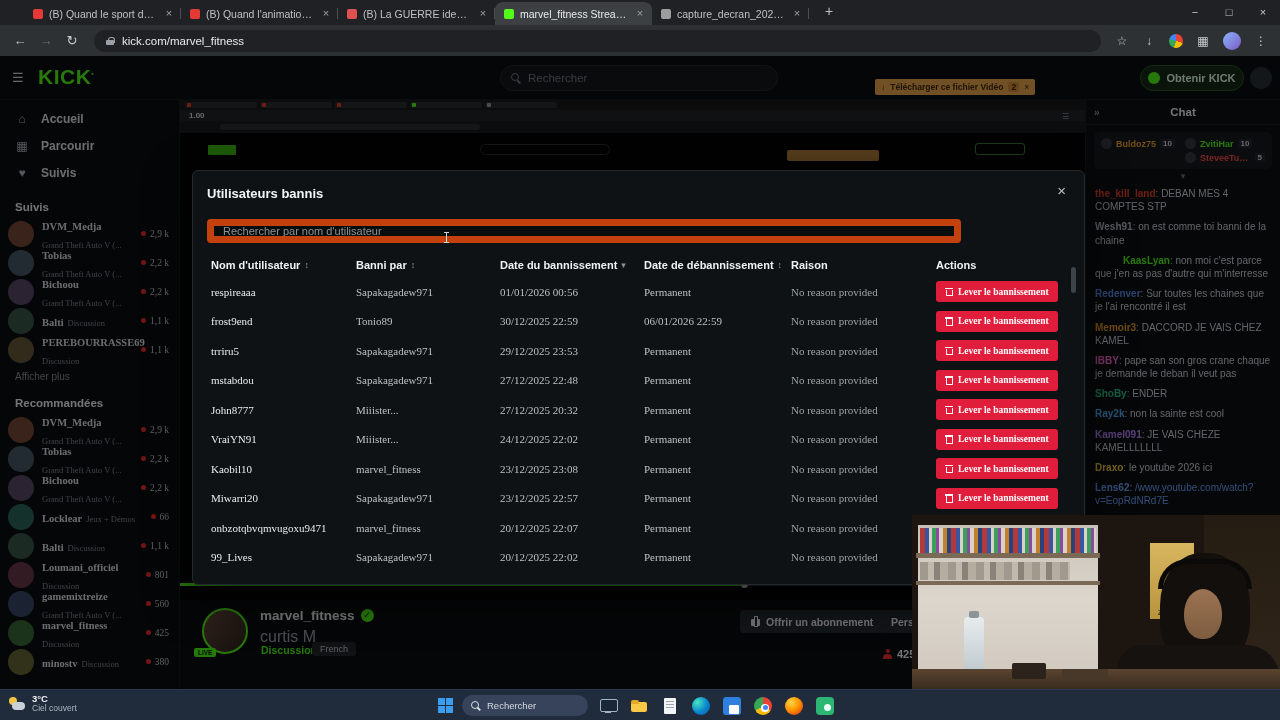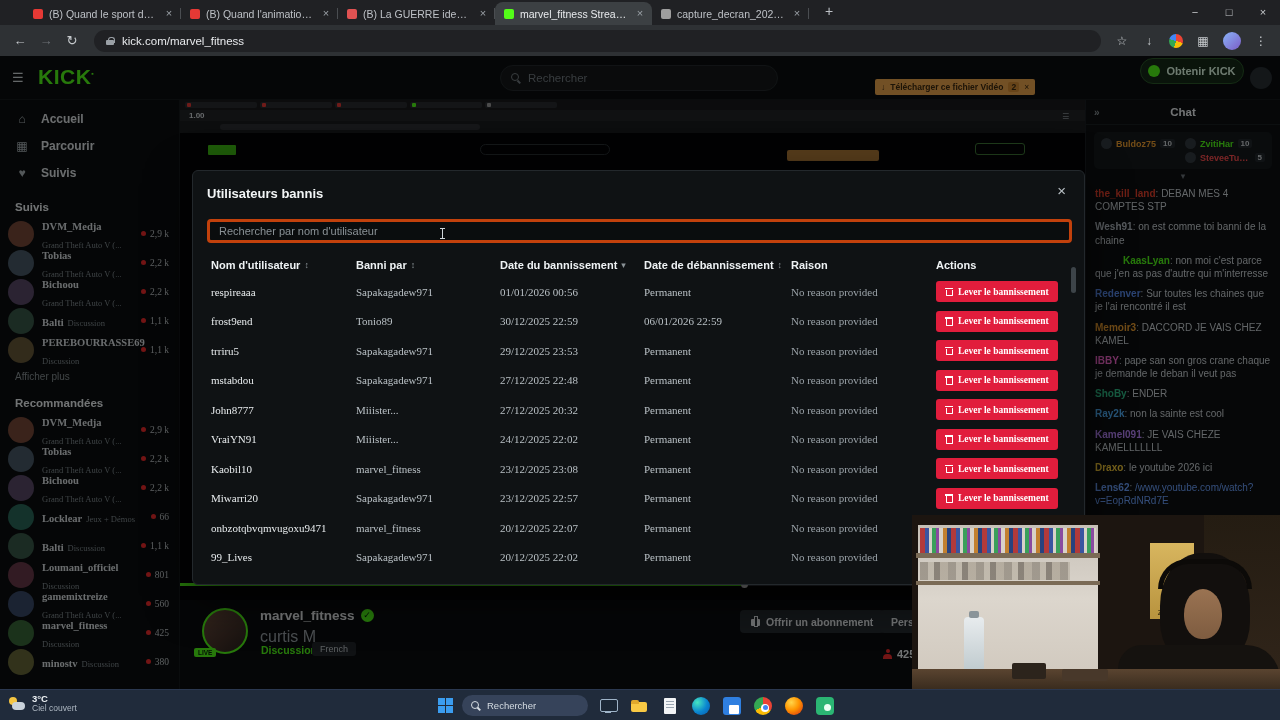--- a/index.html
+++ b/index.html
@@ -43,21 +43,21 @@
   .burger{position:absolute;left:12px;top:14px;color:#d2d7da;font-size:13px;letter-spacing:1px;}
   .kick-logo{position:absolute;left:38px;top:9px;color:#53fc18;font-weight:900;font-size:21px;letter-spacing:.5px;}
   .kick-logo sup{font-size:7px;letter-spacing:0;}
   .kick-search{position:absolute;left:500px;top:9px;width:278px;height:26px;background:#15181a;border:1px solid #24292c;
     border-radius:13px;display:flex;align-items:center;padding:0 10px;gap:7px;color:#767e84;}
   .kick-search input{flex:1;background:transparent;border:none;outline:none;color:#c9cfd3;font-size:11.5px;font-family:inherit;}
   .kick-search input::placeholder{color:#767e84;}
   .mag{width:10px;height:10px;position:relative;display:inline-block;flex:none;}
   .mag::before{content:"";position:absolute;width:6px;height:6px;border:1.5px solid currentColor;border-radius:50%;left:0;top:0;}
   .mag::after{content:"";position:absolute;width:4px;height:1.5px;background:currentColor;transform:rotate(45deg);left:6px;top:7.5px;}
-  .get-kick{position:absolute;left:1140px;top:2px;width:104px;height:26px;border-radius:13px;background:#152a18;
+  .get-kick{position:absolute;left:1140px;top:9px;width:104px;height:26px;border-radius:13px;background:#152a18;
     border:1px solid #2c5a2a;display:flex;align-items:center;justify-content:center;gap:6px;color:#e4ffe9;font-size:11px;font-weight:700;}
   .gk-dot{width:12px;height:12px;border-radius:50%;background:#53fc18;}
   .hdr-avatar{position:absolute;right:8px;top:11px;width:22px;height:22px;border-radius:50%;background:#2a3036;}
   .dl-banner{position:absolute;left:875px;top:23px;height:16px;background:#efa74e;border-radius:2px;display:flex;
     align-items:center;gap:5px;padding:0 6px;font-size:8.5px;color:#3c2a10;font-weight:700;z-index:3;}
   .dl-banner .cnt{background:#d88f35;border-radius:2px;padding:0 3px;}
   .dl-banner .bx{font-weight:400;}
 
   
   .kick-sidebar{position:absolute;left:0;top:44px;width:180px;height:589px;border-right:1px solid #15191c;overflow:hidden;}
@@ -132,21 +132,21 @@
   .cmsg{font-size:10px;line-height:1.32;color:#ced4d8;margin-bottom:7px;word-wrap:break-word;}
   .cmsg .cname{font-weight:800;}
   .cmsg .cname::after{content:": ";color:#aab1b6;font-weight:400;}
 
   
   .backdrop{position:absolute;inset:0;background:rgba(0,0,0,.52);z-index:10;}
   .modal{position:absolute;left:192px;top:114px;width:893px;height:415px;background:#0f1214;border:1px solid #23282c;
     border-radius:6px;box-shadow:0 12px 45px rgba(0,0,0,.65);z-index:20;}
   .modal-title{position:absolute;left:14px;top:15px;color:#f2f5f6;font-size:13px;font-weight:800;}
   .modal-close{position:absolute;right:18px;top:12px;color:#b9c0c5;font-size:15px;line-height:15px;}
-  .modal-search{position:absolute;left:14px;top:48px;width:865px;height:24px;background:#0a0d0e;border:3px solid #c2410c;
+  .modal-search{position:absolute;left:14px;top:48px;width:754px;height:24px;background:#0a0d0e;border:7px solid #c2410c;
     border-radius:4px;display:flex;align-items:center;padding:0 9px;}
   .modal-search input{flex:1;background:transparent;border:none;outline:none;color:#c9cfd3;font-size:11px;font-family:inherit;}
   .modal-search input::placeholder{color:#8a9296;}
   .ibeam{position:absolute;left:232px;top:6px;width:1px;height:11px;background:#cfd5d9;}
   .ibeam::before,.ibeam::after{content:"";position:absolute;left:-2px;width:5px;height:1px;background:#cfd5d9;}
   .ibeam::before{top:0;}.ibeam::after{bottom:0;}
   .mtable{position:absolute;left:0;top:82px;width:100%;}
   .mtr,.mtable-head-row{display:grid;grid-template-columns:145px 144px 144px 147px 145px 1fr;
     padding:0 26px 0 18px;align-items:center;}
   .mtable-head-row{height:24px;}

